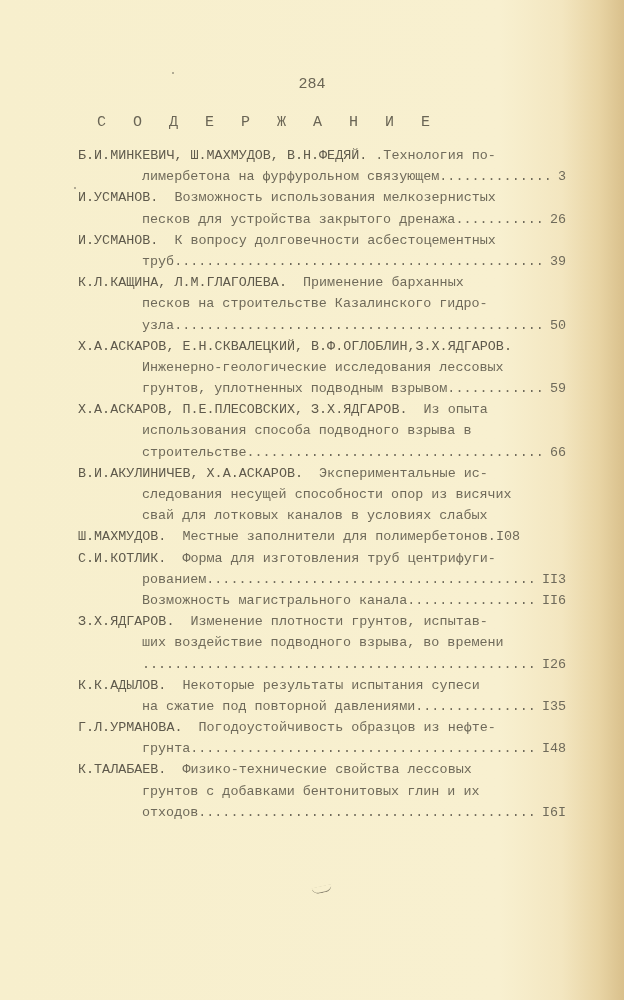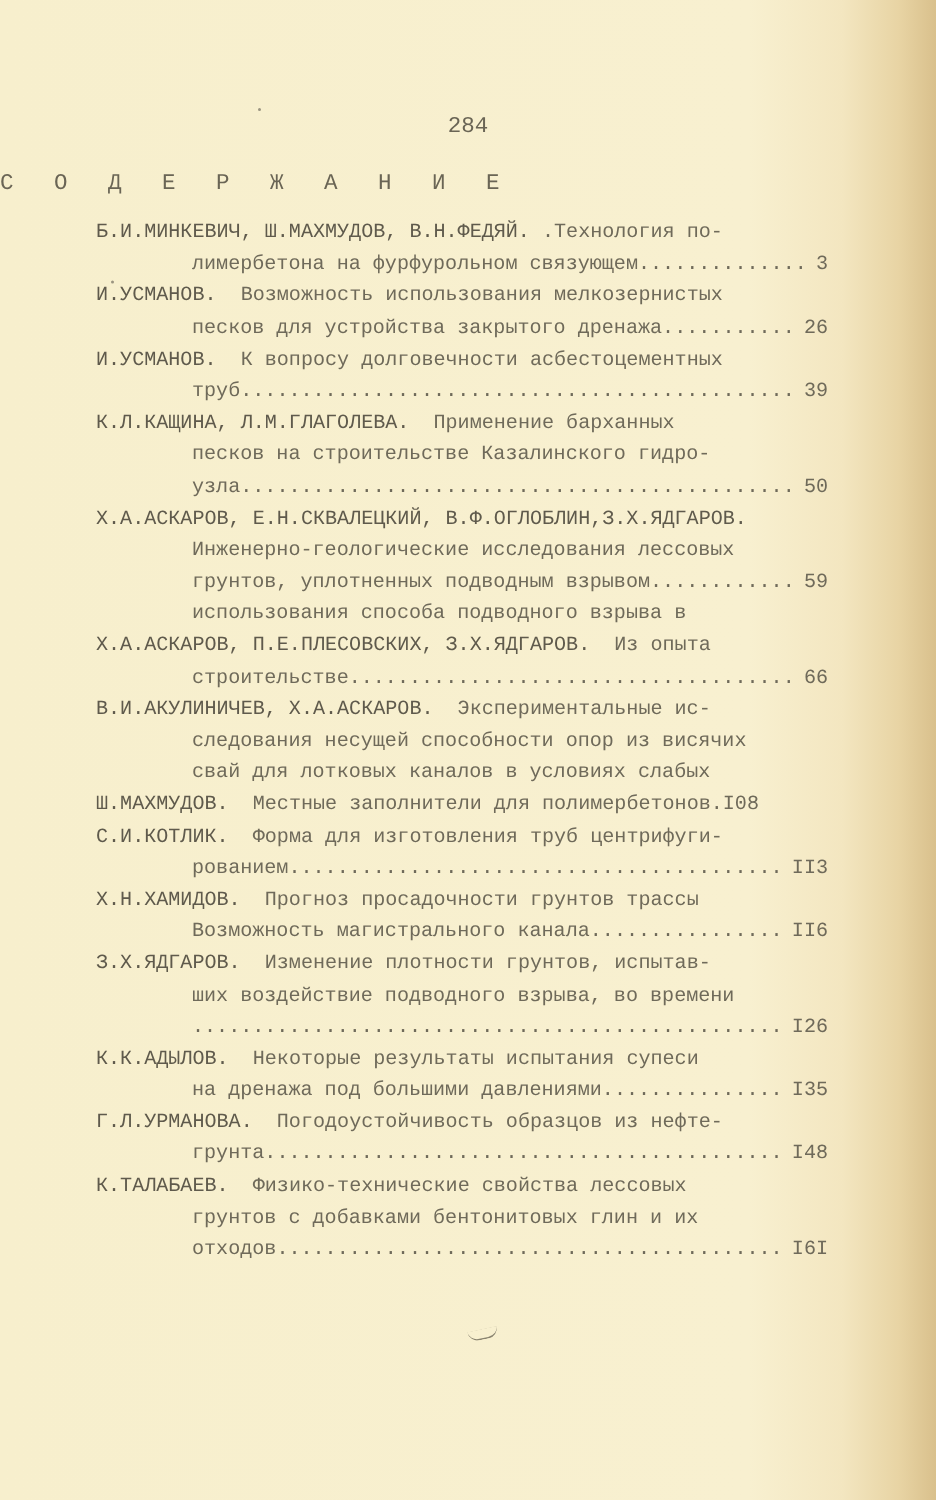--- a/index.html
+++ b/index.html
@@ -13,24 +13,24 @@
   .page {
     position: absolute; inset: 0;
     background: linear-gradient(to right, #f7efcd 0%, #f8f0d0 80%, #f3e6c0 90%, #e8d4a4 96%, #d9c08c 100%);
   }
   .page-number {
     position: absolute; top: 64px; left: 0; width: 624px;
     text-align: center; font-size: 15px; color: #6a6555; margin-top: 12px;
   }
   .title {
     position: absolute; top: 114px; left: 0; width: 536px;
-    text-align: left; font-size: 15px; letter-spacing: 9px; color: #6a6555;
+    text-align: center; font-size: 15px; letter-spacing: 9px; color: #6a6555;
   }
   .toc {
-    position: absolute; top: 145px; left: 64px; width: 488px;
+    position: absolute; top: 145px; left: 78px; width: 488px;
     font-size: 13.4px; line-height: 21.2px;
   }
   .entry { margin: 0; }
   .line { white-space: pre; display: block; height: 21.2px; }
   .indent { padding-left: 64px; }
   .last-line { display: flex; }
   .last-line .txt { white-space: pre; }
   .last-line .dots {
     flex: 1; overflow: hidden; white-space: nowrap; letter-spacing: 0px;
   }
@@ -68,48 +68,47 @@
         <div class="line"><span class="authors">К.Л.КАЩИНА, Л.М.ГЛАГОЛЕВА.</span><span class="txt">  Применение барханных</span></div>
         <div class="line indent">песков на строительстве Казалинского гидро-</div>
         <div class="line indent last-line"><span class="txt">узла</span><span class="dots"></span><span class="pg">50</span></div>
       </div>
       <div class="entry">
         <div class="line"><span class="authors">Х.А.АСКАРОВ, Е.Н.СКВАЛЕЦКИЙ, В.Ф.ОГЛОБЛИН,З.Х.ЯДГАРОВ.</span><span class="txt"></span></div>
         <div class="line indent">Инженерно-геологические исследования лессовых</div>
         <div class="line indent last-line"><span class="txt">грунтов, уплотненных подводным взрывом</span><span class="dots"></span><span class="pg">59</span></div>
       </div>
       <div class="entry">
+        <div class="line"><span class="authors">Х.А.АСКАРОВ, П.Е.ПЛЕСОВСКИХ, З.Х.ЯДГАРОВ.</span><span class="txt">  Из опыта</span></div>
         <div class="line indent">использования способа подводного взрыва в</div>
-        <div class="line"><span class="authors">Х.А.АСКАРОВ, П.Е.ПЛЕСОВСКИХ, З.Х.ЯДГАРОВ.</span><span class="txt">  Из опыта</span></div>
         <div class="line indent last-line"><span class="txt">строительстве</span><span class="dots"></span><span class="pg">66</span></div>
       </div>
       <div class="entry">
         <div class="line"><span class="authors">В.И.АКУЛИНИЧЕВ, Х.А.АСКАРОВ.</span><span class="txt">  Экспериментальные ис-</span></div>
         <div class="line indent">следования несущей способности опор из висячих</div>
         <div class="line indent">свай для лотковых каналов в условиях слабых</div>
       </div>
       <div class="entry">
         <div class="line last-line"><span class="authors">Ш.МАХМУДОВ.</span><span class="txt">  Местные заполнители для полимербетонов.</span><span class="pg" style="padding-left: 0px;">I08</span></div>
       </div>
       <div class="entry">
         <div class="line"><span class="authors">С.И.КОТЛИК.</span><span class="txt">  Форма для изготовления труб центрифуги-</span></div>
         <div class="line indent last-line"><span class="txt">рованием</span><span class="dots"></span><span class="pg">II3</span></div>
       </div>
       <div class="entry">
-        <div class="line"><span class="authors">Х.Н.ХАМИДОВ.</span><span class="txt">  Прогноз просадочности грунтов трассы</span></div>
         <div class="line indent last-line"><span class="txt">Возможность магистрального канала</span><span class="dots"></span><span class="pg">II6</span></div>
       </div>
       <div class="entry">
         <div class="line"><span class="authors">З.Х.ЯДГАРОВ.</span><span class="txt">  Изменение плотности грунтов, испытав-</span></div>
         <div class="line indent">ших воздействие подводного взрыва, во времени</div>
         <div class="line indent last-line"><span class="dots"></span><span class="pg">I26</span></div>
       </div>
       <div class="entry">
         <div class="line"><span class="authors">К.К.АДЫЛОВ.</span><span class="txt">  Некоторые результаты испытания супеси</span></div>
-        <div class="line indent last-line"><span class="txt">на дренажа под большими давлениями</span><span class="dots"></span><span class="pg">I35</span></div>
+        <div class="line indent last-line"><span class="txt">на сжатие под повторной давлениями</span><span class="dots"></span><span class="pg">I35</span></div>
       </div>
       <div class="entry">
         <div class="line"><span class="authors">Г.Л.УРМАНОВА.</span><span class="txt">  Погодоустойчивость образцов из нефте-</span></div>
         <div class="line indent last-line"><span class="txt">грунта</span><span class="dots"></span><span class="pg">I48</span></div>
       </div>
       <div class="entry">
         <div class="line"><span class="authors">К.ТАЛАБАЕВ.</span><span class="txt">  Физико-технические свойства лессовых</span></div>
         <div class="line indent">грунтов с добавками бентонитовых глин и их</div>
         <div class="line indent last-line"><span class="txt">отходов</span><span class="dots"></span><span class="pg">I6I</span></div>
       </div>

